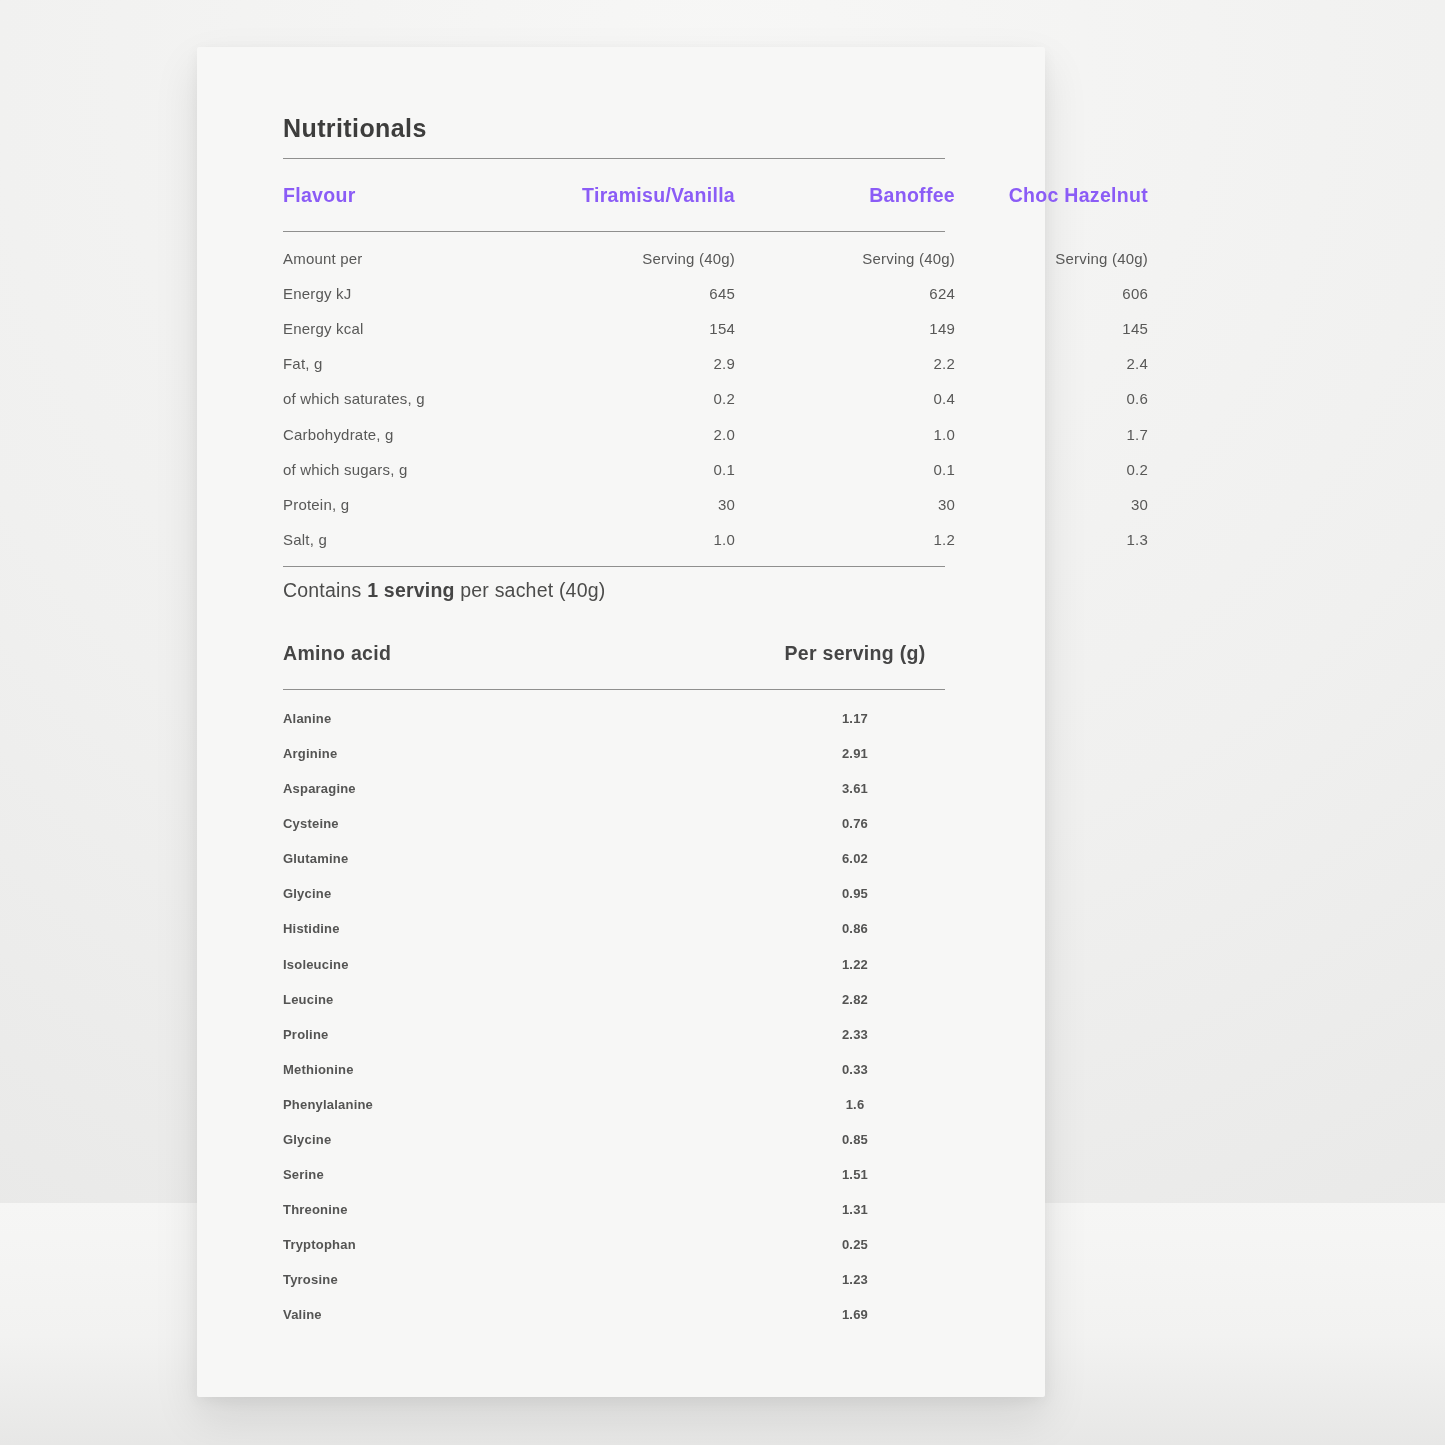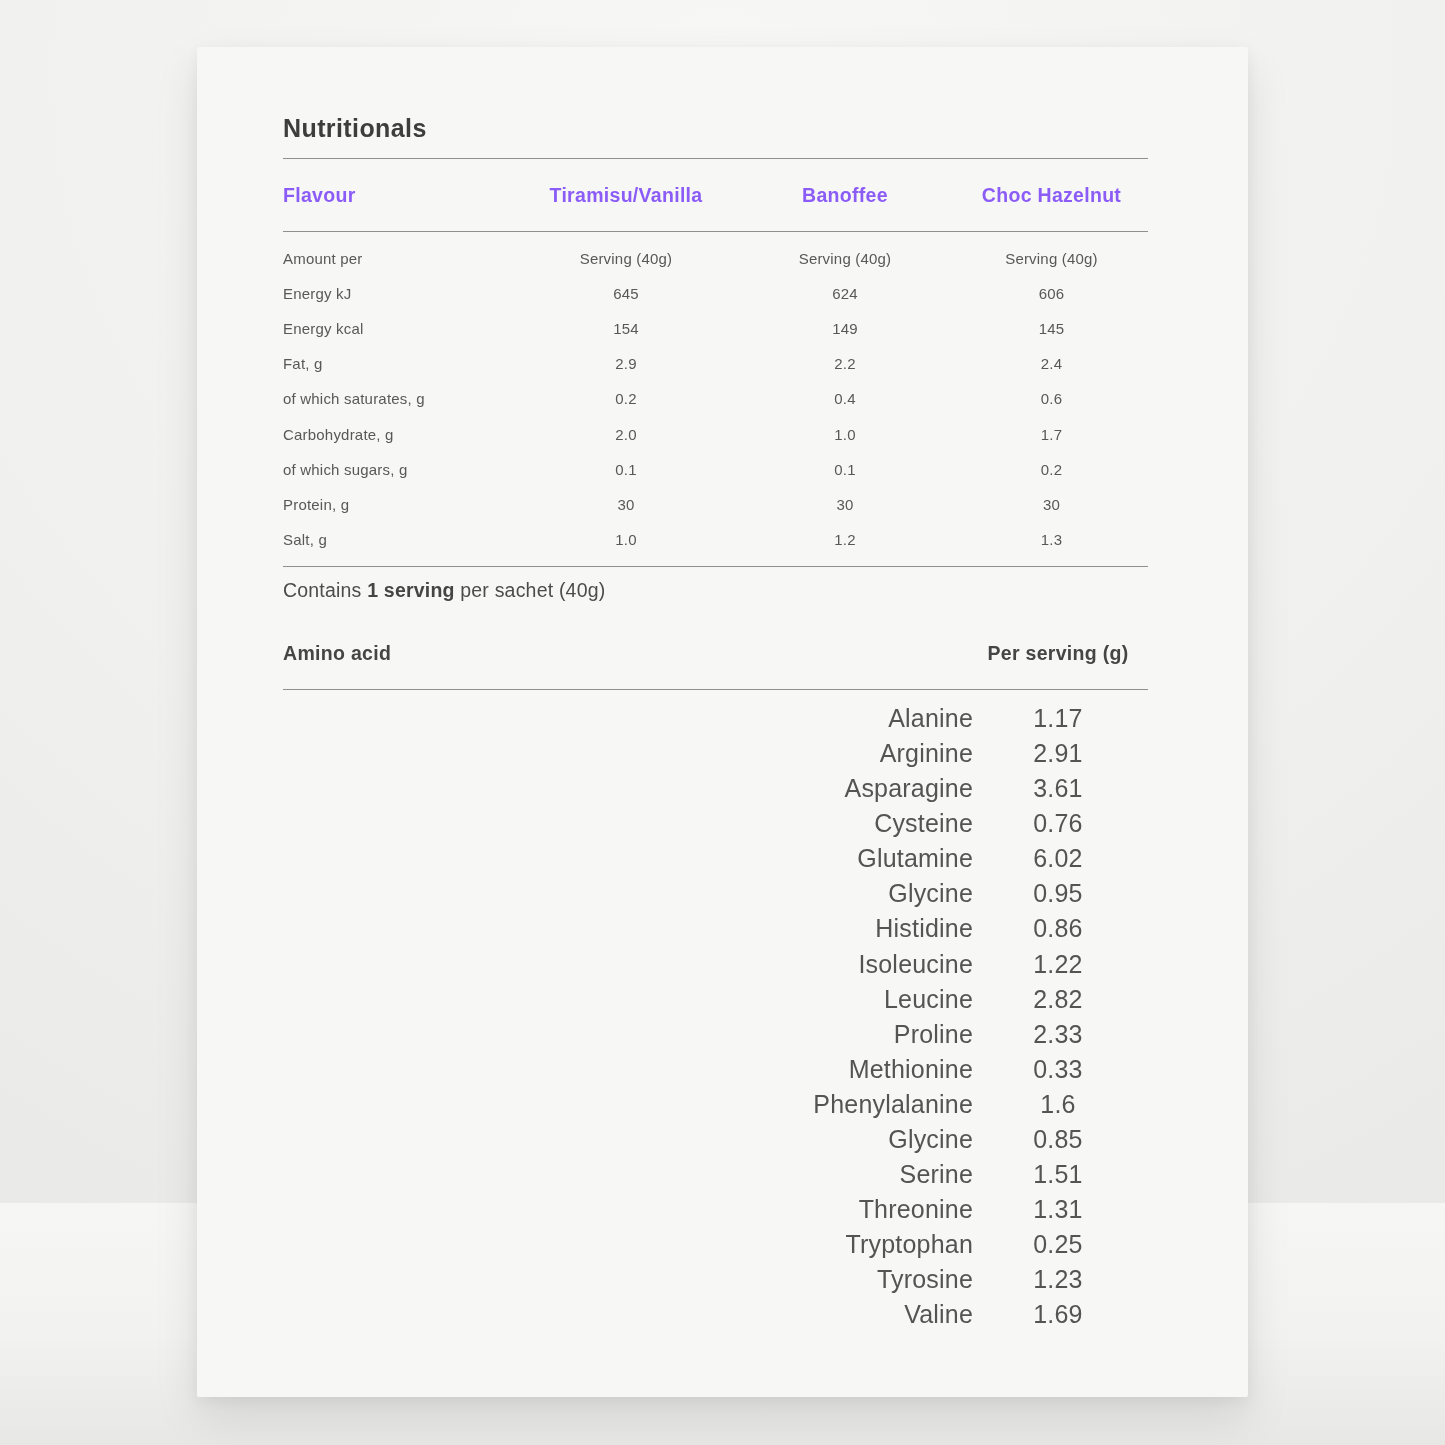--- a/index.html
+++ b/index.html
@@ -14,21 +14,21 @@
   .bg-top {
     position: absolute; left: 0; top: 0; width: 1445px; height: 1203px;
     background: radial-gradient(130% 150% at 50% 6%, #f7f7f6 0%, #f0f0ef 45%, #e3e3e2 100%);
   }
   .bg-bottom {
     position: absolute; left: 0; top: 1203px; width: 1445px; height: 242px;
     background: linear-gradient(180deg, #f6f6f5 0%, #f2f2f1 55%, #e7e7e6 100%);
   }
   .card {
     position: absolute; left: 197px; top: 47px;
-    width: 1051px; height: 1350px;
+    width: 848px; height: 1350px;
     background: #f7f7f6;
     border-radius: 2px;
     box-shadow: 0 20px 45px rgba(0,0,0,0.10), 0 4px 14px rgba(0,0,0,0.05);
   }
   .content {
     padding: 66px 100px 0 86px; 
     color: #555554;
   }
   .title {
     margin: 0;
@@ -51,21 +51,21 @@
     grid-template-columns: 234px 218px 220px 193px;
     align-items: center;
   }
   .nheader {
     height: 72px;
     font-size: 19.5px;
     font-weight: 700;
     letter-spacing: 0.3px;
     color: #8b5cf6;
   }
-  .nheader .c, .nrow .c { text-align: center; }
+  .nheader .c, .nrow .c { text-align: right; }
   .ntable-body { padding: 9px 0; }
   .nrow {
     height: 35.1px;
     font-size: 15px;
     letter-spacing: 0.2px;
     color: #585857;
   }
 
   
   .note {
@@ -90,26 +90,27 @@
   .rule-amino { margin-top: 24px; }
   .avalue-col {
     width: 170px;
     margin-right: 5px;
     text-align: center;
     flex: 0 0 auto;
   }
   .atable-body { padding-top: 11px; }
   .arow {
     display: flex;
-    justify-content: flex-end;
+    justify-content: space-between;
     align-items: center;
     height: 35.1px;
-    font-size: 25px;
+    font-size: 13px;
     letter-spacing: 0.2px;
     color: #545453;
+    font-weight: bold;
   }
 </style>
 </head>
 <body>
 
 <div class="bg-top"></div>
 <div class="bg-bottom"></div>
 
 <div class="card">
   <div class="content">

